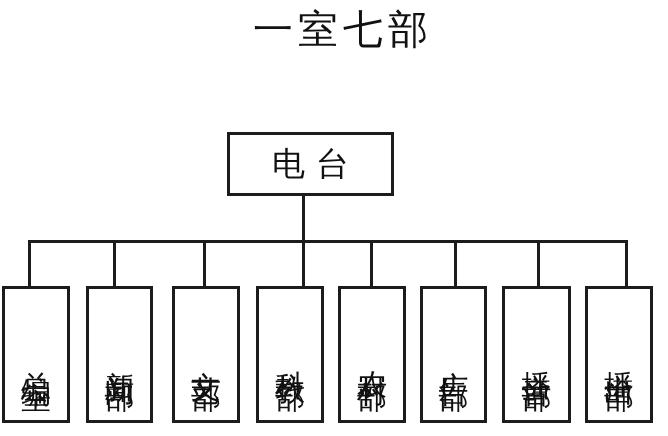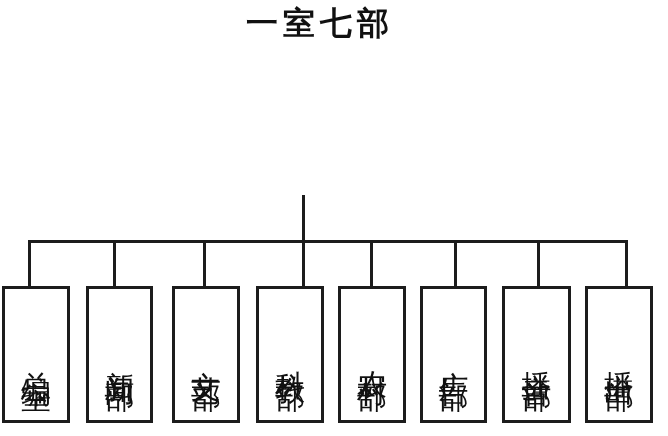--- a/index.html
+++ b/index.html
@@ -15,25 +15,26 @@
     overflow: hidden;
     font-family: "Liberation Serif", "DejaVu Serif", serif;
     color: #111111;
   }
   .title {
     position: absolute;
     left: 0;
     top: 2px;
     width: 640px;
     text-align: center;
-    font-size: 32px;
-    font-weight: bold;
+    font-size: 40px;
+    font-weight: normal;
     letter-spacing: 5px;
     color: #111111;
     white-space: nowrap;
+    padding-left: 23px;
   }
   .root-box {
     position: absolute;
     left: 227px;
     top: 132px;
     width: 167px;
     height: 64px;
     border: 3px solid #1c1c1c;
     box-sizing: border-box;
     display: flex;
@@ -87,20 +88,23 @@
     letter-spacing: 5px;
     white-space: nowrap;
   }
 </style>
 </head>
 <body>
 
 <div class="canvas" style="background: rgb(255, 255, 255); color: rgb(17, 17, 17);">
   <div class="title">一室七部</div>
 
+  <div class="root-box" style="border-color: rgb(28, 28, 28);">
+    <span>电台</span>
+  </div>
 
   <div class="line stem" style="background: rgb(28, 28, 28);"></div>
   <div class="line bus" style="background: rgb(28, 28, 28);"></div>
 
   <div id="nodes">
       <div class="line drop" style="left: 28px; background: rgb(28, 28, 28);"></div>
       <div class="dept-box" style="left: 2px; width: 68px; border-color: rgb(28, 28, 28);">
         <span>总编室</span>
       </div>
       <div class="line drop" style="left: 113px; background: rgb(28, 28, 28);"></div>

